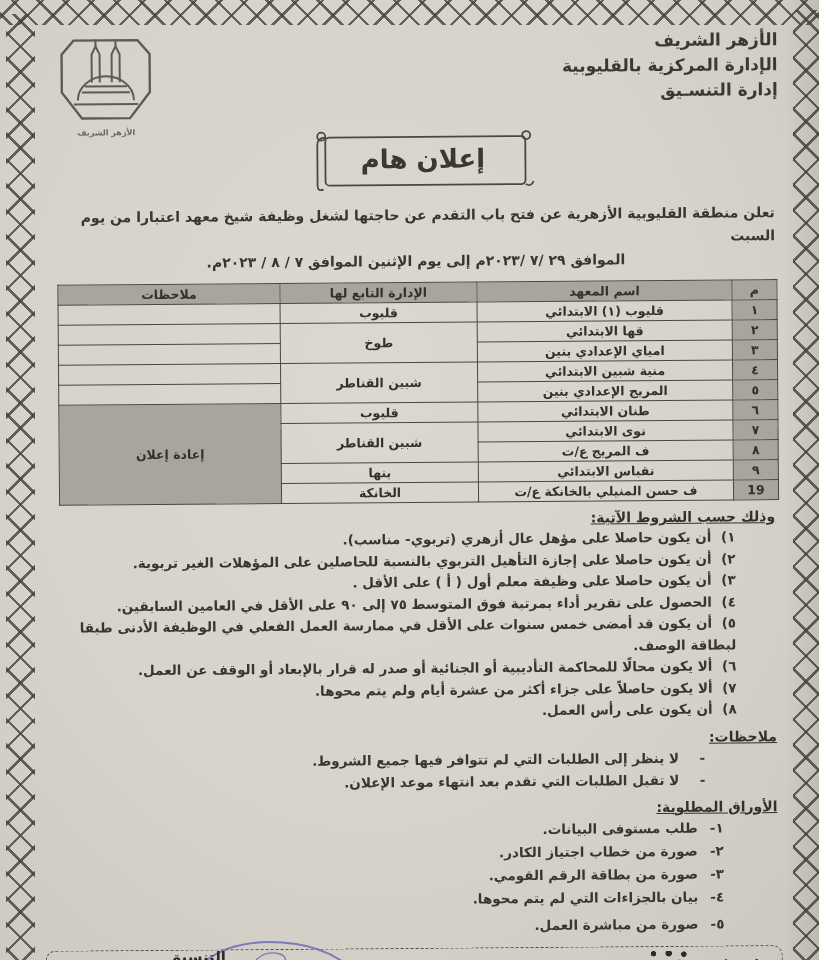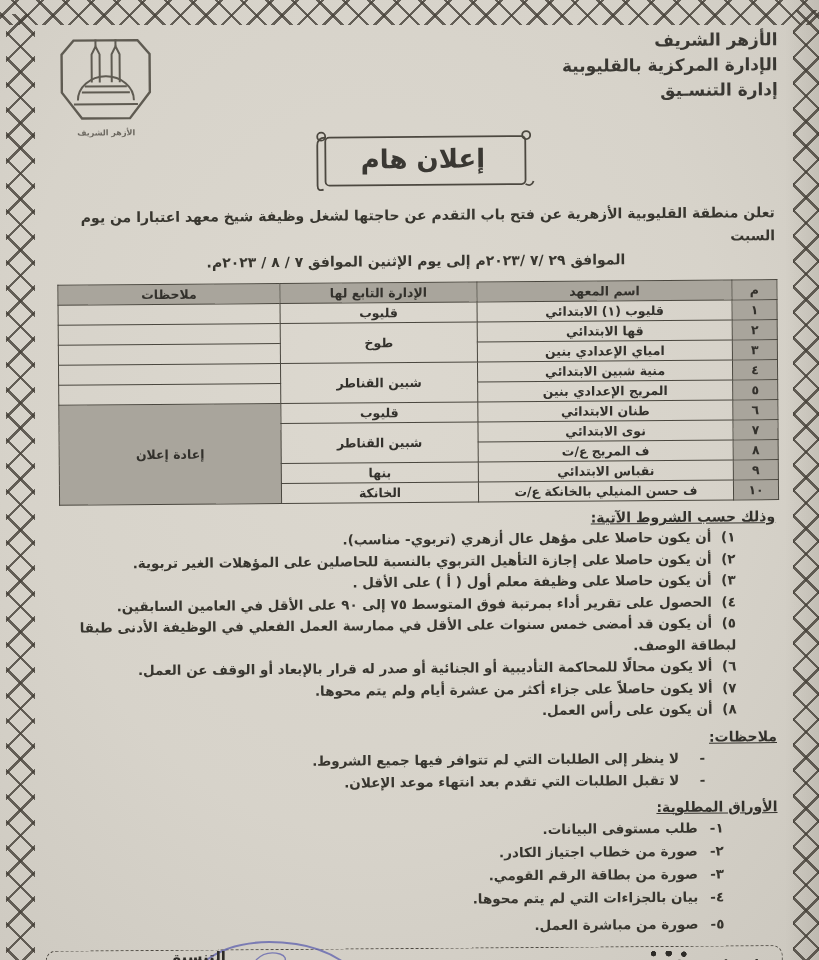--- a/index.html
+++ b/index.html
@@ -194,21 +194,21 @@
     <tr>
       <td class="shade">٨</td>
       <td>ف المريج ع/ت</td>
     </tr>
     <tr>
       <td class="shade">٩</td>
       <td>نقباس الابتدائي</td>
       <td>بنها</td>
     </tr>
     <tr>
-      <td class="shade">١٠</td>
+      <td class="shade">19</td>
       <td>ف حسن المنيلي بالخانكة ع/ت</td>
       <td>الخانكة</td>
     </tr>
   </tbody>
     </table>
 
   <div class="sec-heading">وذلك حسب الشروط الآتية:</div>
   <div class="cond-item"><span class="cnum">١)</span><span>أن يكون حاصلا على مؤهل عال أزهري (تربوي- مناسب).</span></div>
   <div class="cond-item"><span class="cnum">٢)</span><span>أن يكون حاصلا على إجازة التأهيل التربوي بالنسبة للحاصلين على المؤهلات الغير تربوية.</span></div>
   <div class="cond-item"><span class="cnum">٣)</span><span>أن يكون حاصلا على وظيفة معلم أول ( أ ) على الأقل .</span></div>

